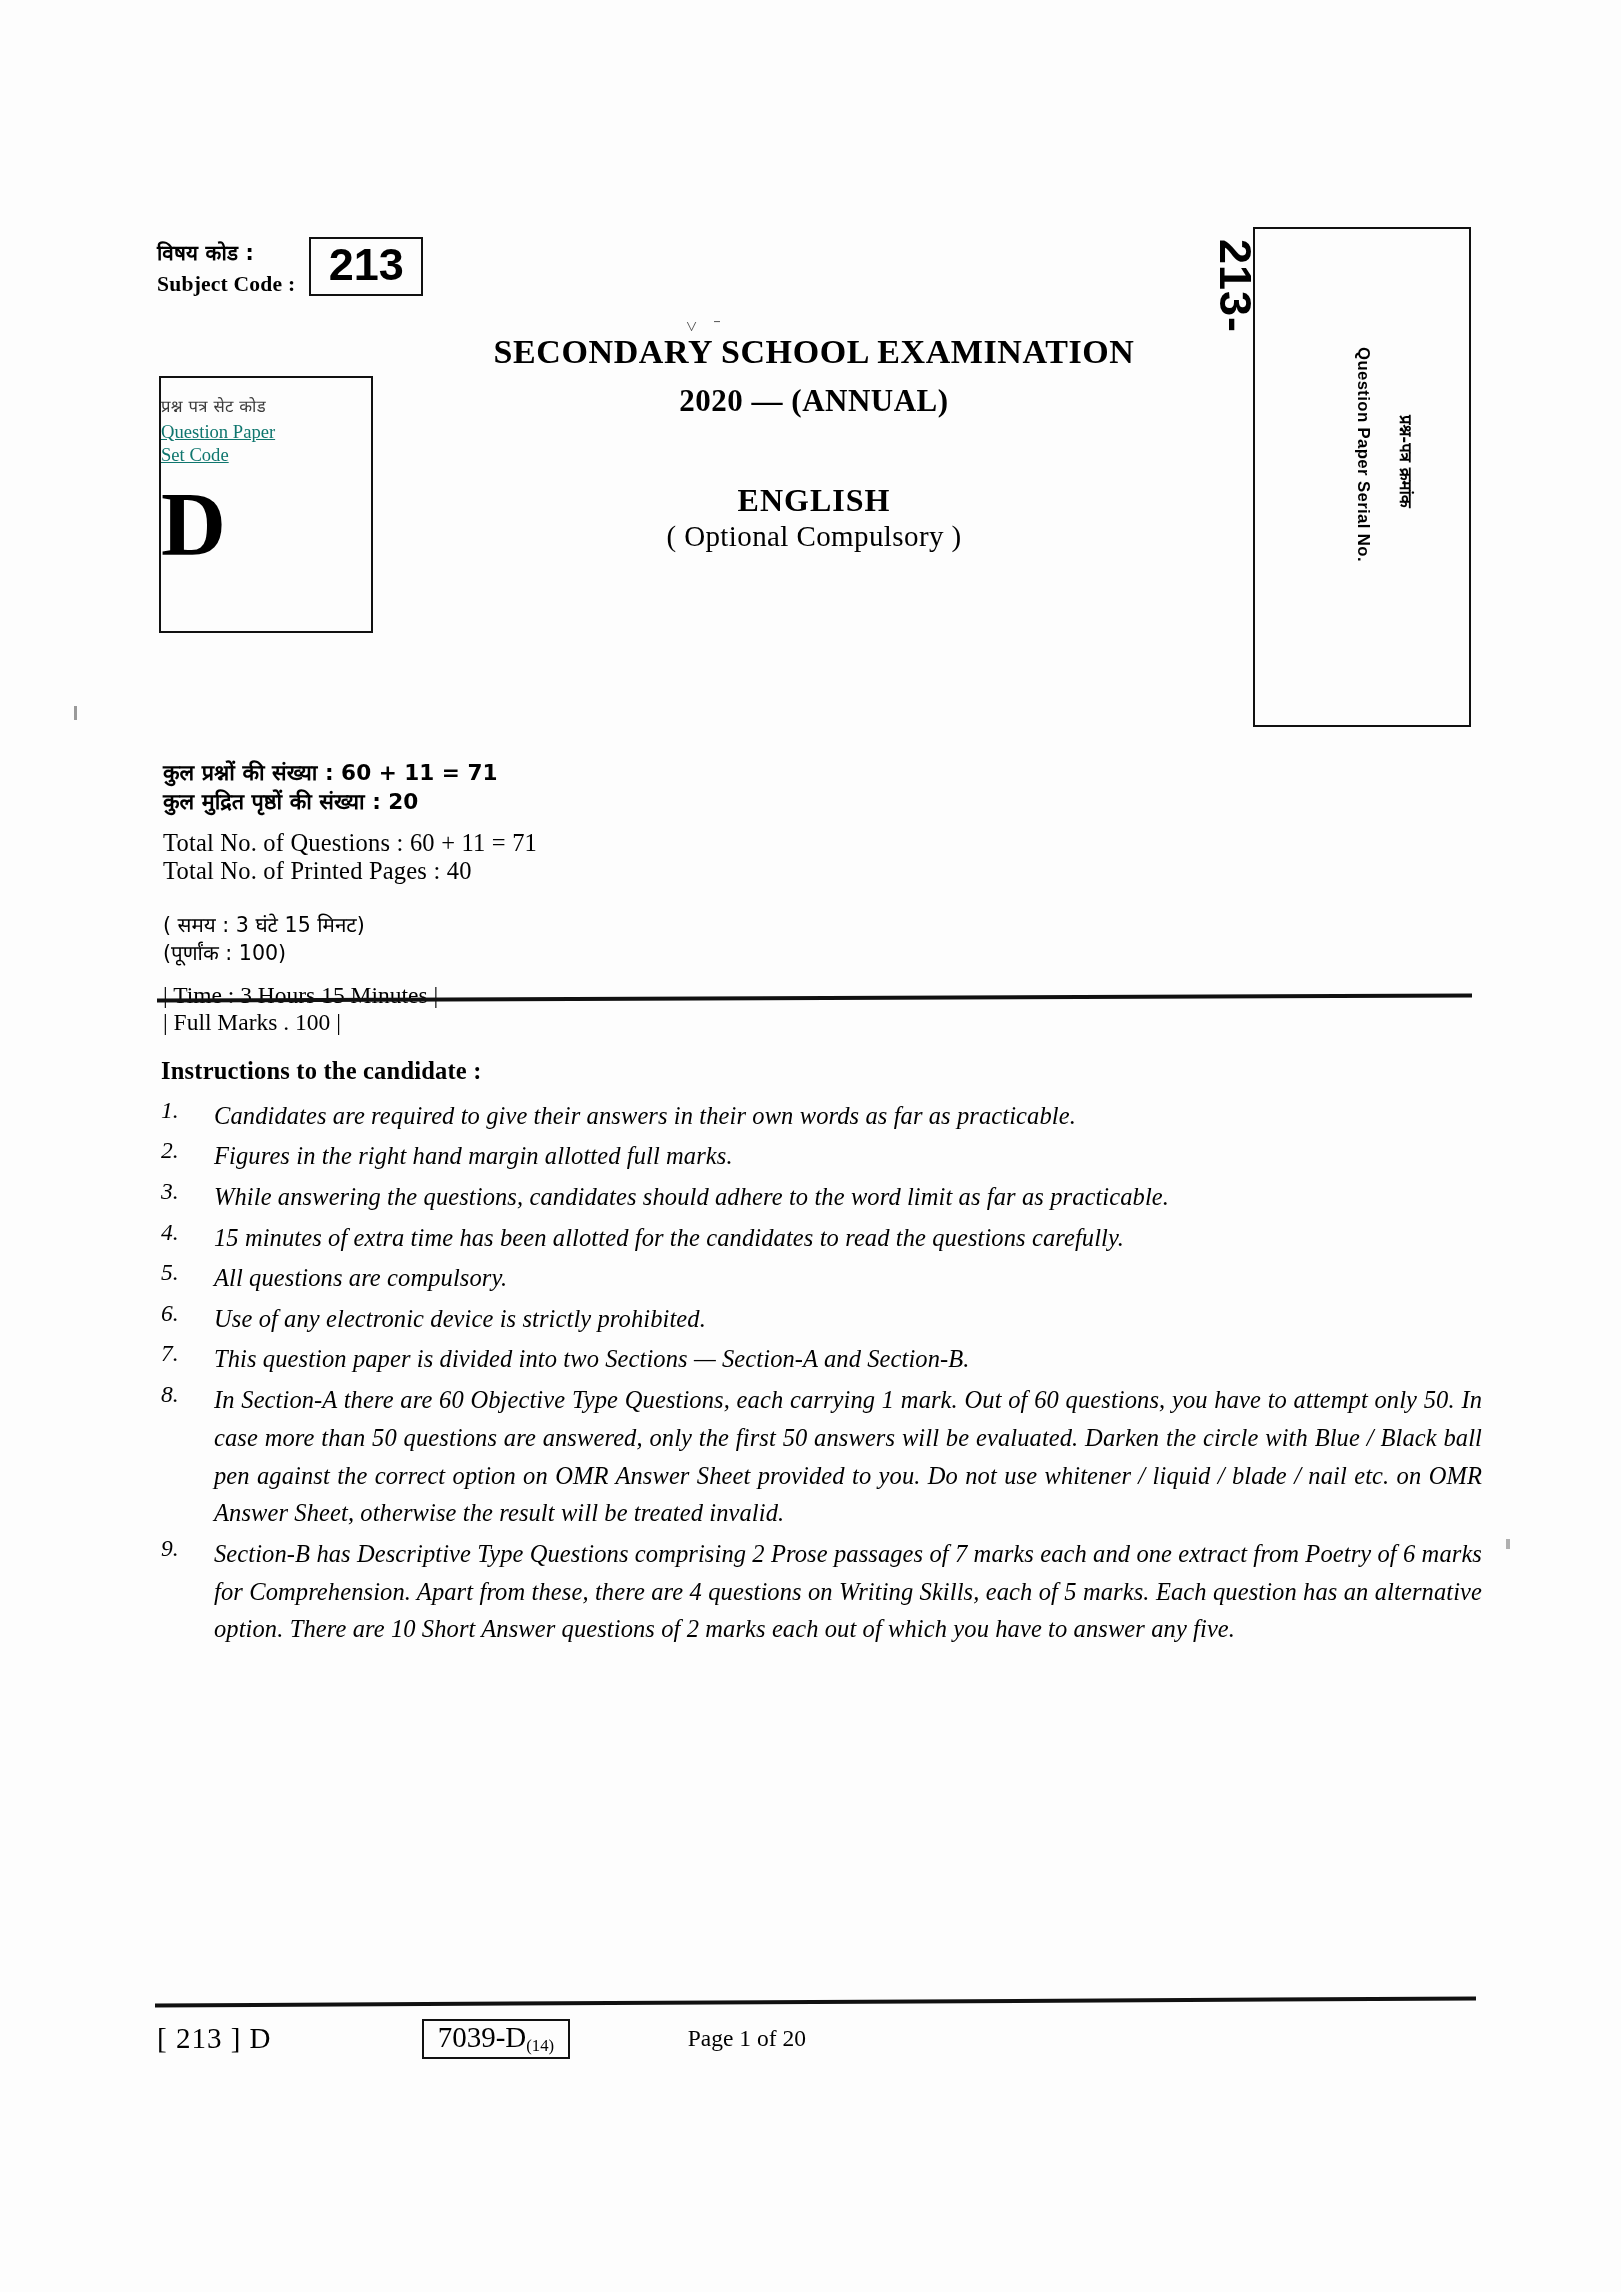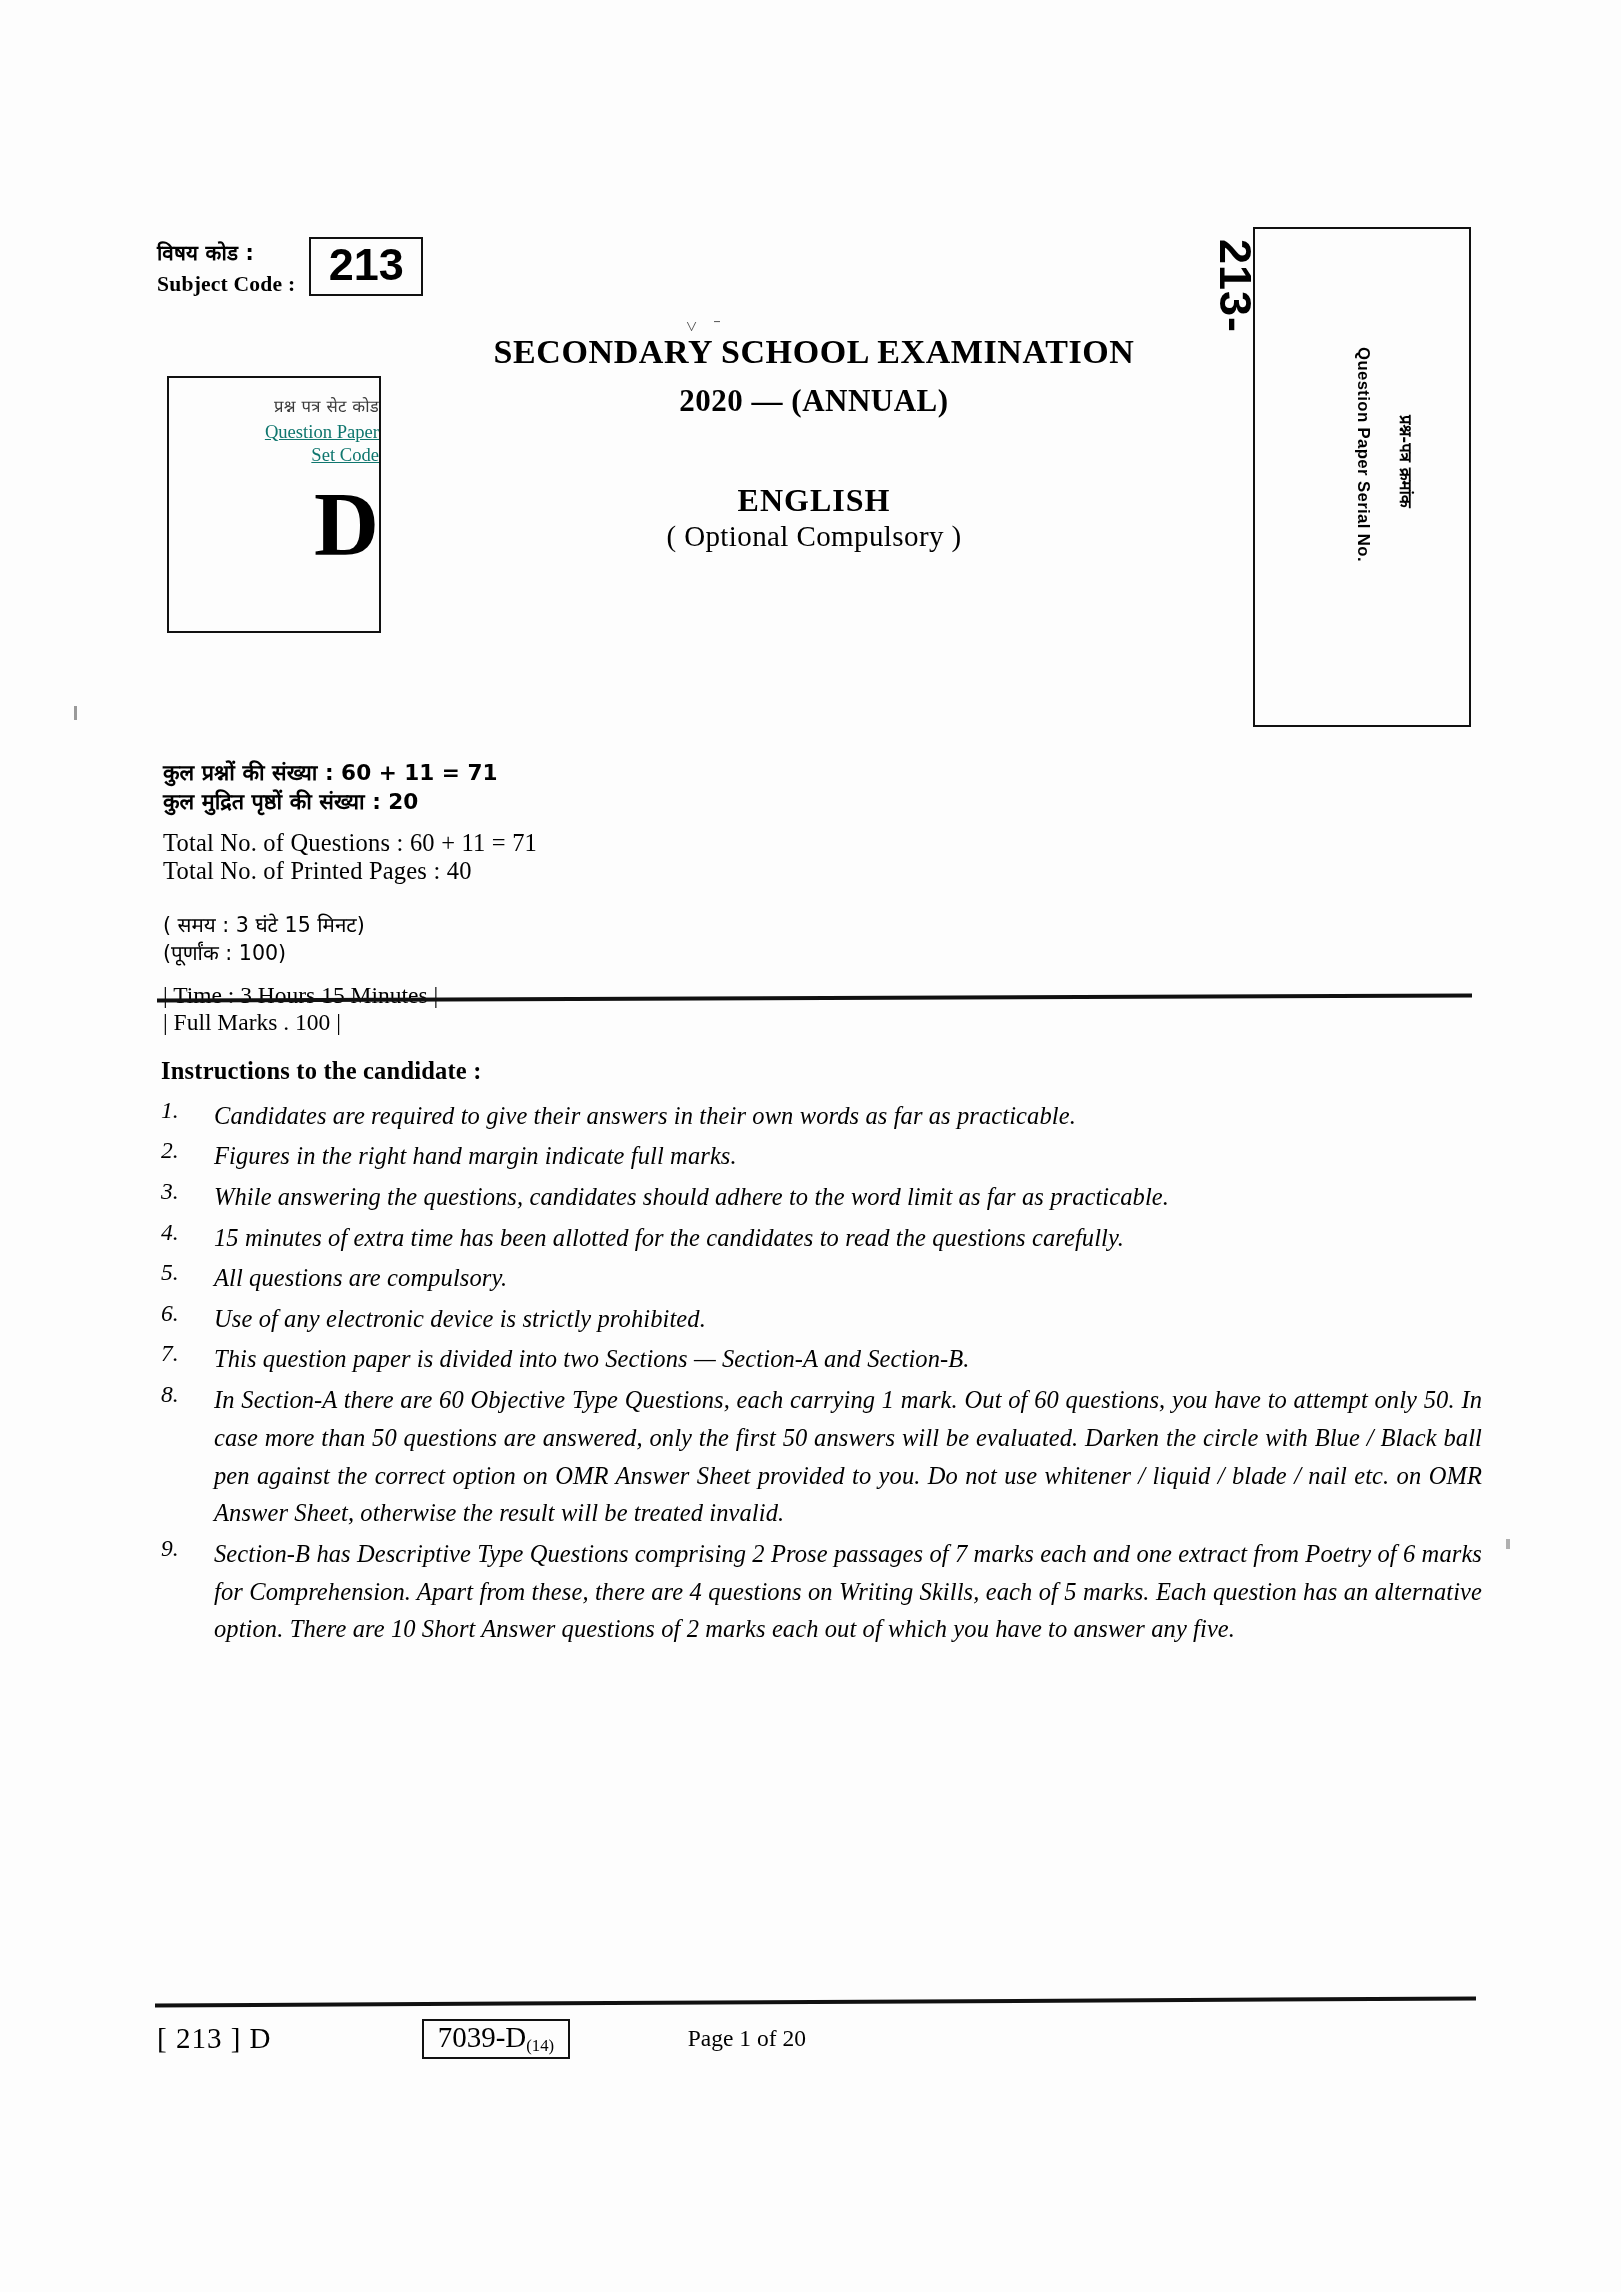--- a/index.html
+++ b/index.html
@@ -50,26 +50,26 @@
     padding: 2px 17.6px 5.9px 17.6px;
     font-size: 45px;
     font-weight: bold;
     font-family: "Liberation Sans", sans-serif;
     line-height: 1.05;
   }
 
   
   .setcode-box {
     position: absolute;
-    left: 167px;
+    left: 159px;
     top: 376px;
     width: 214px;
     height: 257px;
     border: 2.9px solid #111;
-    text-align: right;
+    text-align: left;
     box-sizing: border-box;
     padding-top: 15.7px;
   }
   .setcode-hi {
     font-family: "DejaVu Sans", sans-serif;
     font-size: 16.7px;
     color: #3a3a3a;
     letter-spacing: 0.3px;
   }
   .setcode-en {
@@ -378,21 +378,21 @@
 
   <div class="instr">
     <div class="instr-head">Instructions to the candidate :</div>
     <div id="instr-list">
         <div class="instr-item">
           <div class="instr-num">1.</div>
           <div class="instr-text">Candidates are required to give their answers in their own words as far as practicable.</div>
         </div>
         <div class="instr-item">
           <div class="instr-num">2.</div>
-          <div class="instr-text">Figures in the right hand margin indicate full marks.</div>
+          <div class="instr-text">Figures in the right hand margin allotted full marks.</div>
         </div>
         <div class="instr-item">
           <div class="instr-num">3.</div>
           <div class="instr-text">While answering the questions, candidates should adhere to the word limit as far as practicable.</div>
         </div>
         <div class="instr-item">
           <div class="instr-num">4.</div>
           <div class="instr-text">15 minutes of extra time has been allotted for the candidates to read the questions carefully.</div>
         </div>
         <div class="instr-item">

